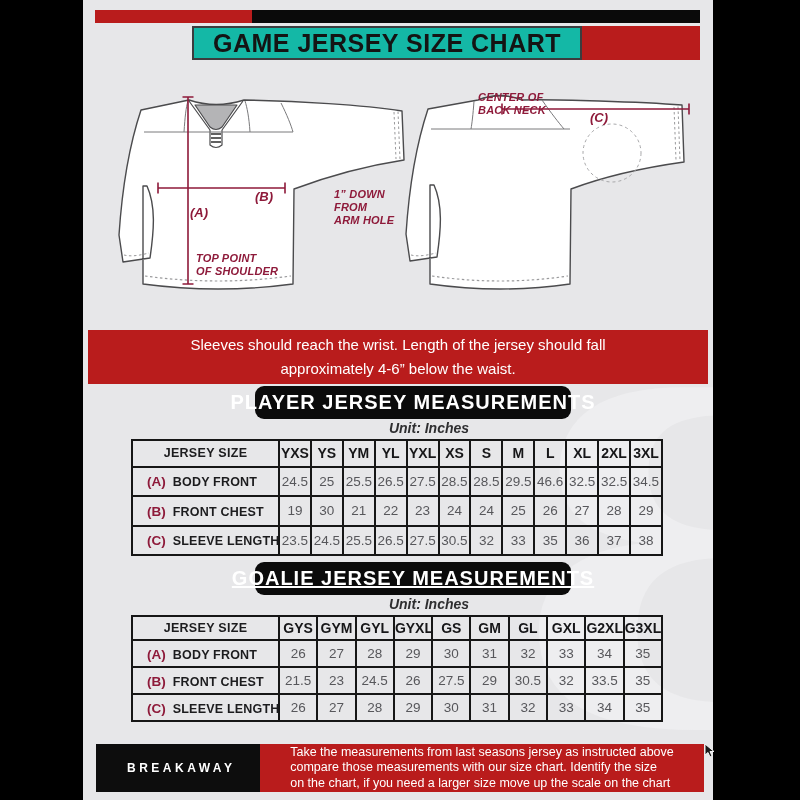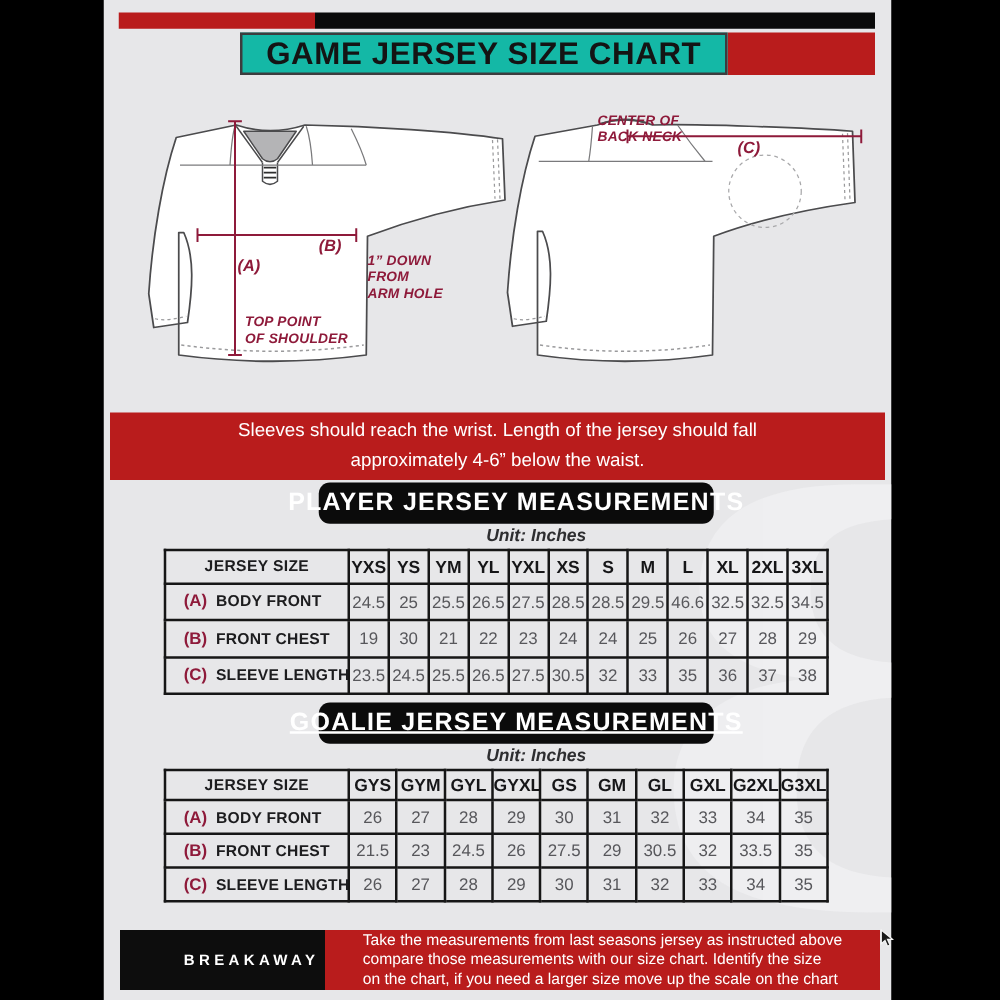--- a/index.html
+++ b/index.html
@@ -43,21 +43,21 @@
                       padding:0;background:transparent;}
   td.corner-cell{font-size:12.5px;font-weight:700;color:#1c1c1e;letter-spacing:.3px;}
   td.size-head{font-size:14px;font-weight:800;color:#161618;}
   td.label-cell{text-align:left !important;padding-left:14px !important;white-space:nowrap;}
   span.row-key{color:#8e1a3a;font-weight:800;font-size:13.5px;margin-right:7px;}
   span.row-label{color:#1c1c1e;font-weight:700;font-size:12.5px;letter-spacing:.2px;}
   td.val-cell{font-size:13.5px;font-weight:500;color:#57575b;}
   .col-first{width:145px;margin-top:16px;}
   
   #footer-black{left:13px;top:744px;width:164px;height:48px;background:#0d0d0d;
-                display:flex;align-items:center;justify-content:flex-start;padding-left:21px;box-sizing:border-box;}
+                display:flex;align-items:center;justify-content:flex-start;padding-left:1px;box-sizing:border-box;}
   #footer-brand{color:#fff;font-weight:700;font-size:12px;letter-spacing:3.5px;margin-left:8px;}
   #footer-maroon{left:177px;top:744px;width:444px;height:48px;color:#fff;font-size:12.5px;
                  line-height:15.5px;display:flex;align-items:center;justify-content:center;
                  text-align:left;white-space:pre-line;}
   #cursor{position:absolute;left:704px;top:743px;z-index:3;}
   svg text{font-family:"Liberation Sans",sans-serif;}
 </style>
 </head>
 <body>
 
@@ -117,21 +117,21 @@
         <path d="M105,12 L105,199 M99.5,12 L110.5,12 M99.5,199 L110.5,199"></path>
         <path d="M75,103 L202,103 M75,97.5 L75,108.5 M202,97.5 L202,108.5"></path>
         <path d="M419,24 L606,24 M419,18.5 L419,29.5 M606,18.5 L606,29.5"></path>
       </g>
     </svg>
 
     <div class="abs layer ann-key" style="left:107px;top:205px;">(A)</div>
     <div class="abs layer ann" style="left:113px;top:224px;">TOP POINT
 OF SHOULDER</div>
     <div class="abs layer ann-key" style="left:172px;top:189px;">(B)</div>
-    <div class="abs layer ann" style="left:211px;top:175px;">1” DOWN
+    <div class="abs layer ann" style="left:211px;top:160px;padding-left:40px;">1” DOWN
 FROM
 ARM HOLE</div>
     <div class="abs layer ann-key" style="left:507px;top:110px;">(C)</div>
     <div class="abs layer ann" style="left:395px;top:63px;">CENTER OF
 BACK NECK</div>
 
     <div id="banner" class="layer maroon-bg">Sleeves should reach the wrist. Length of the jersey should fall
 approximately 4-6” below the waist.</div>
 
     <div class="pill layer" style="top:386px;">

